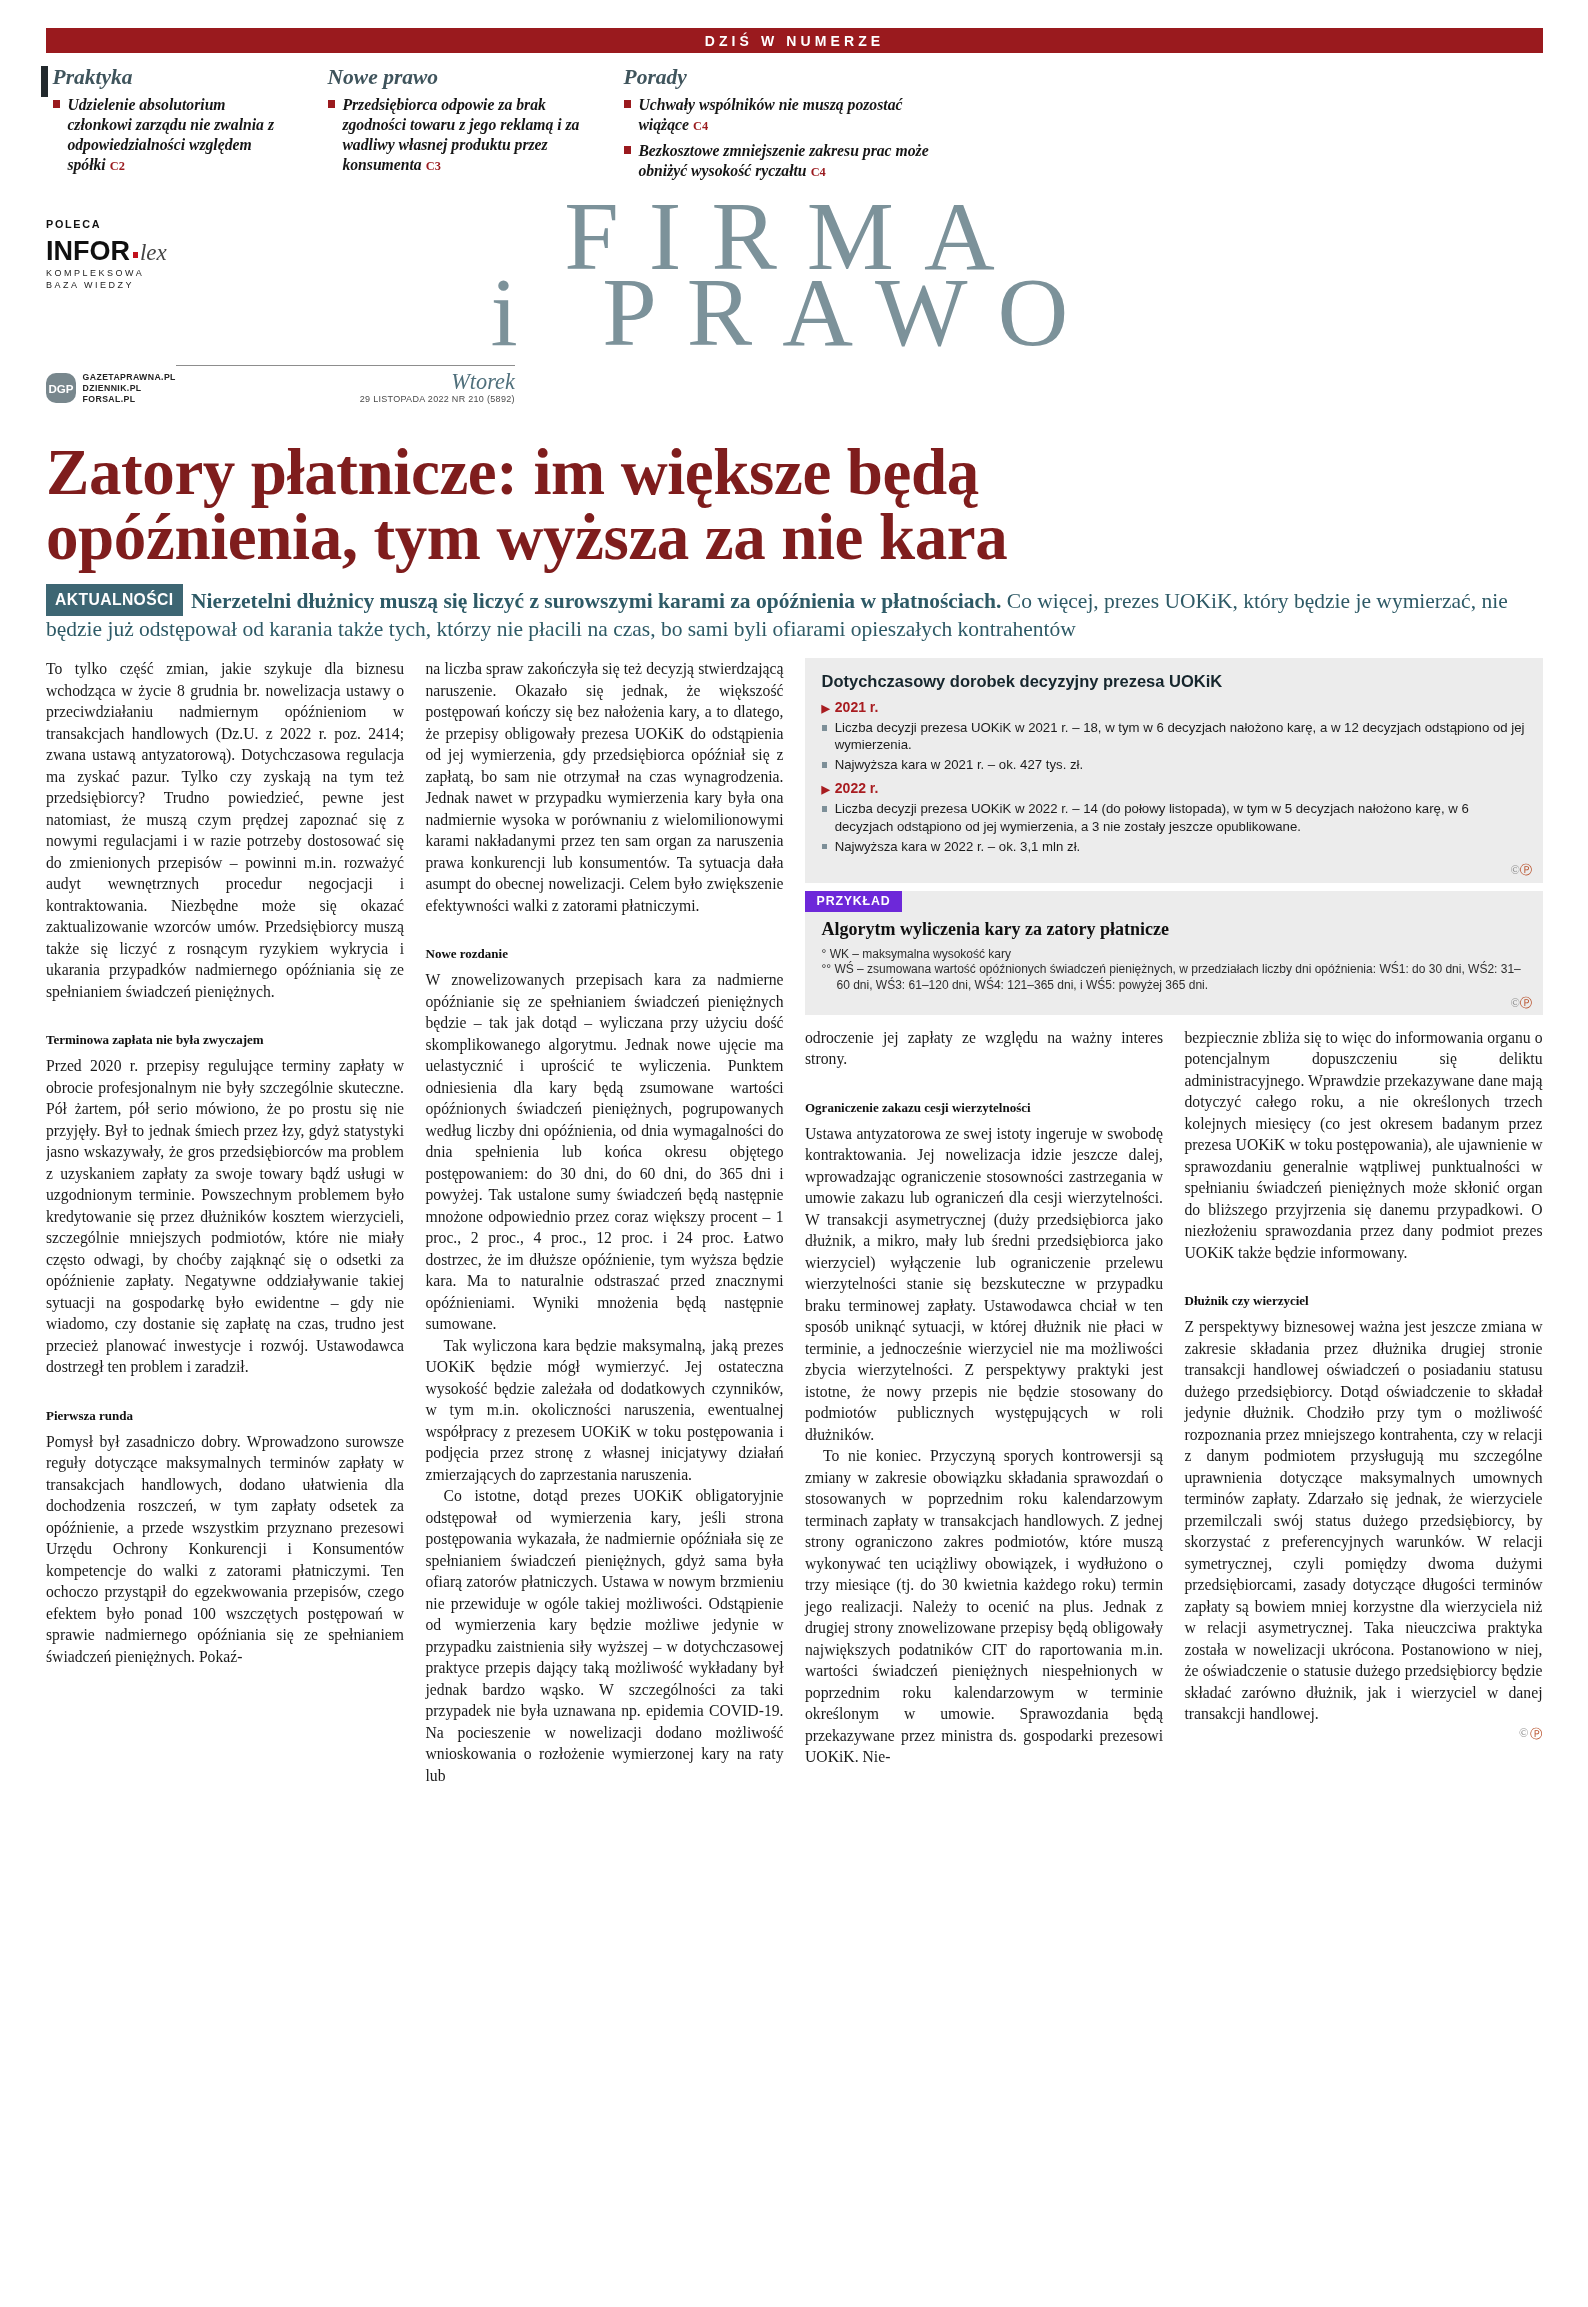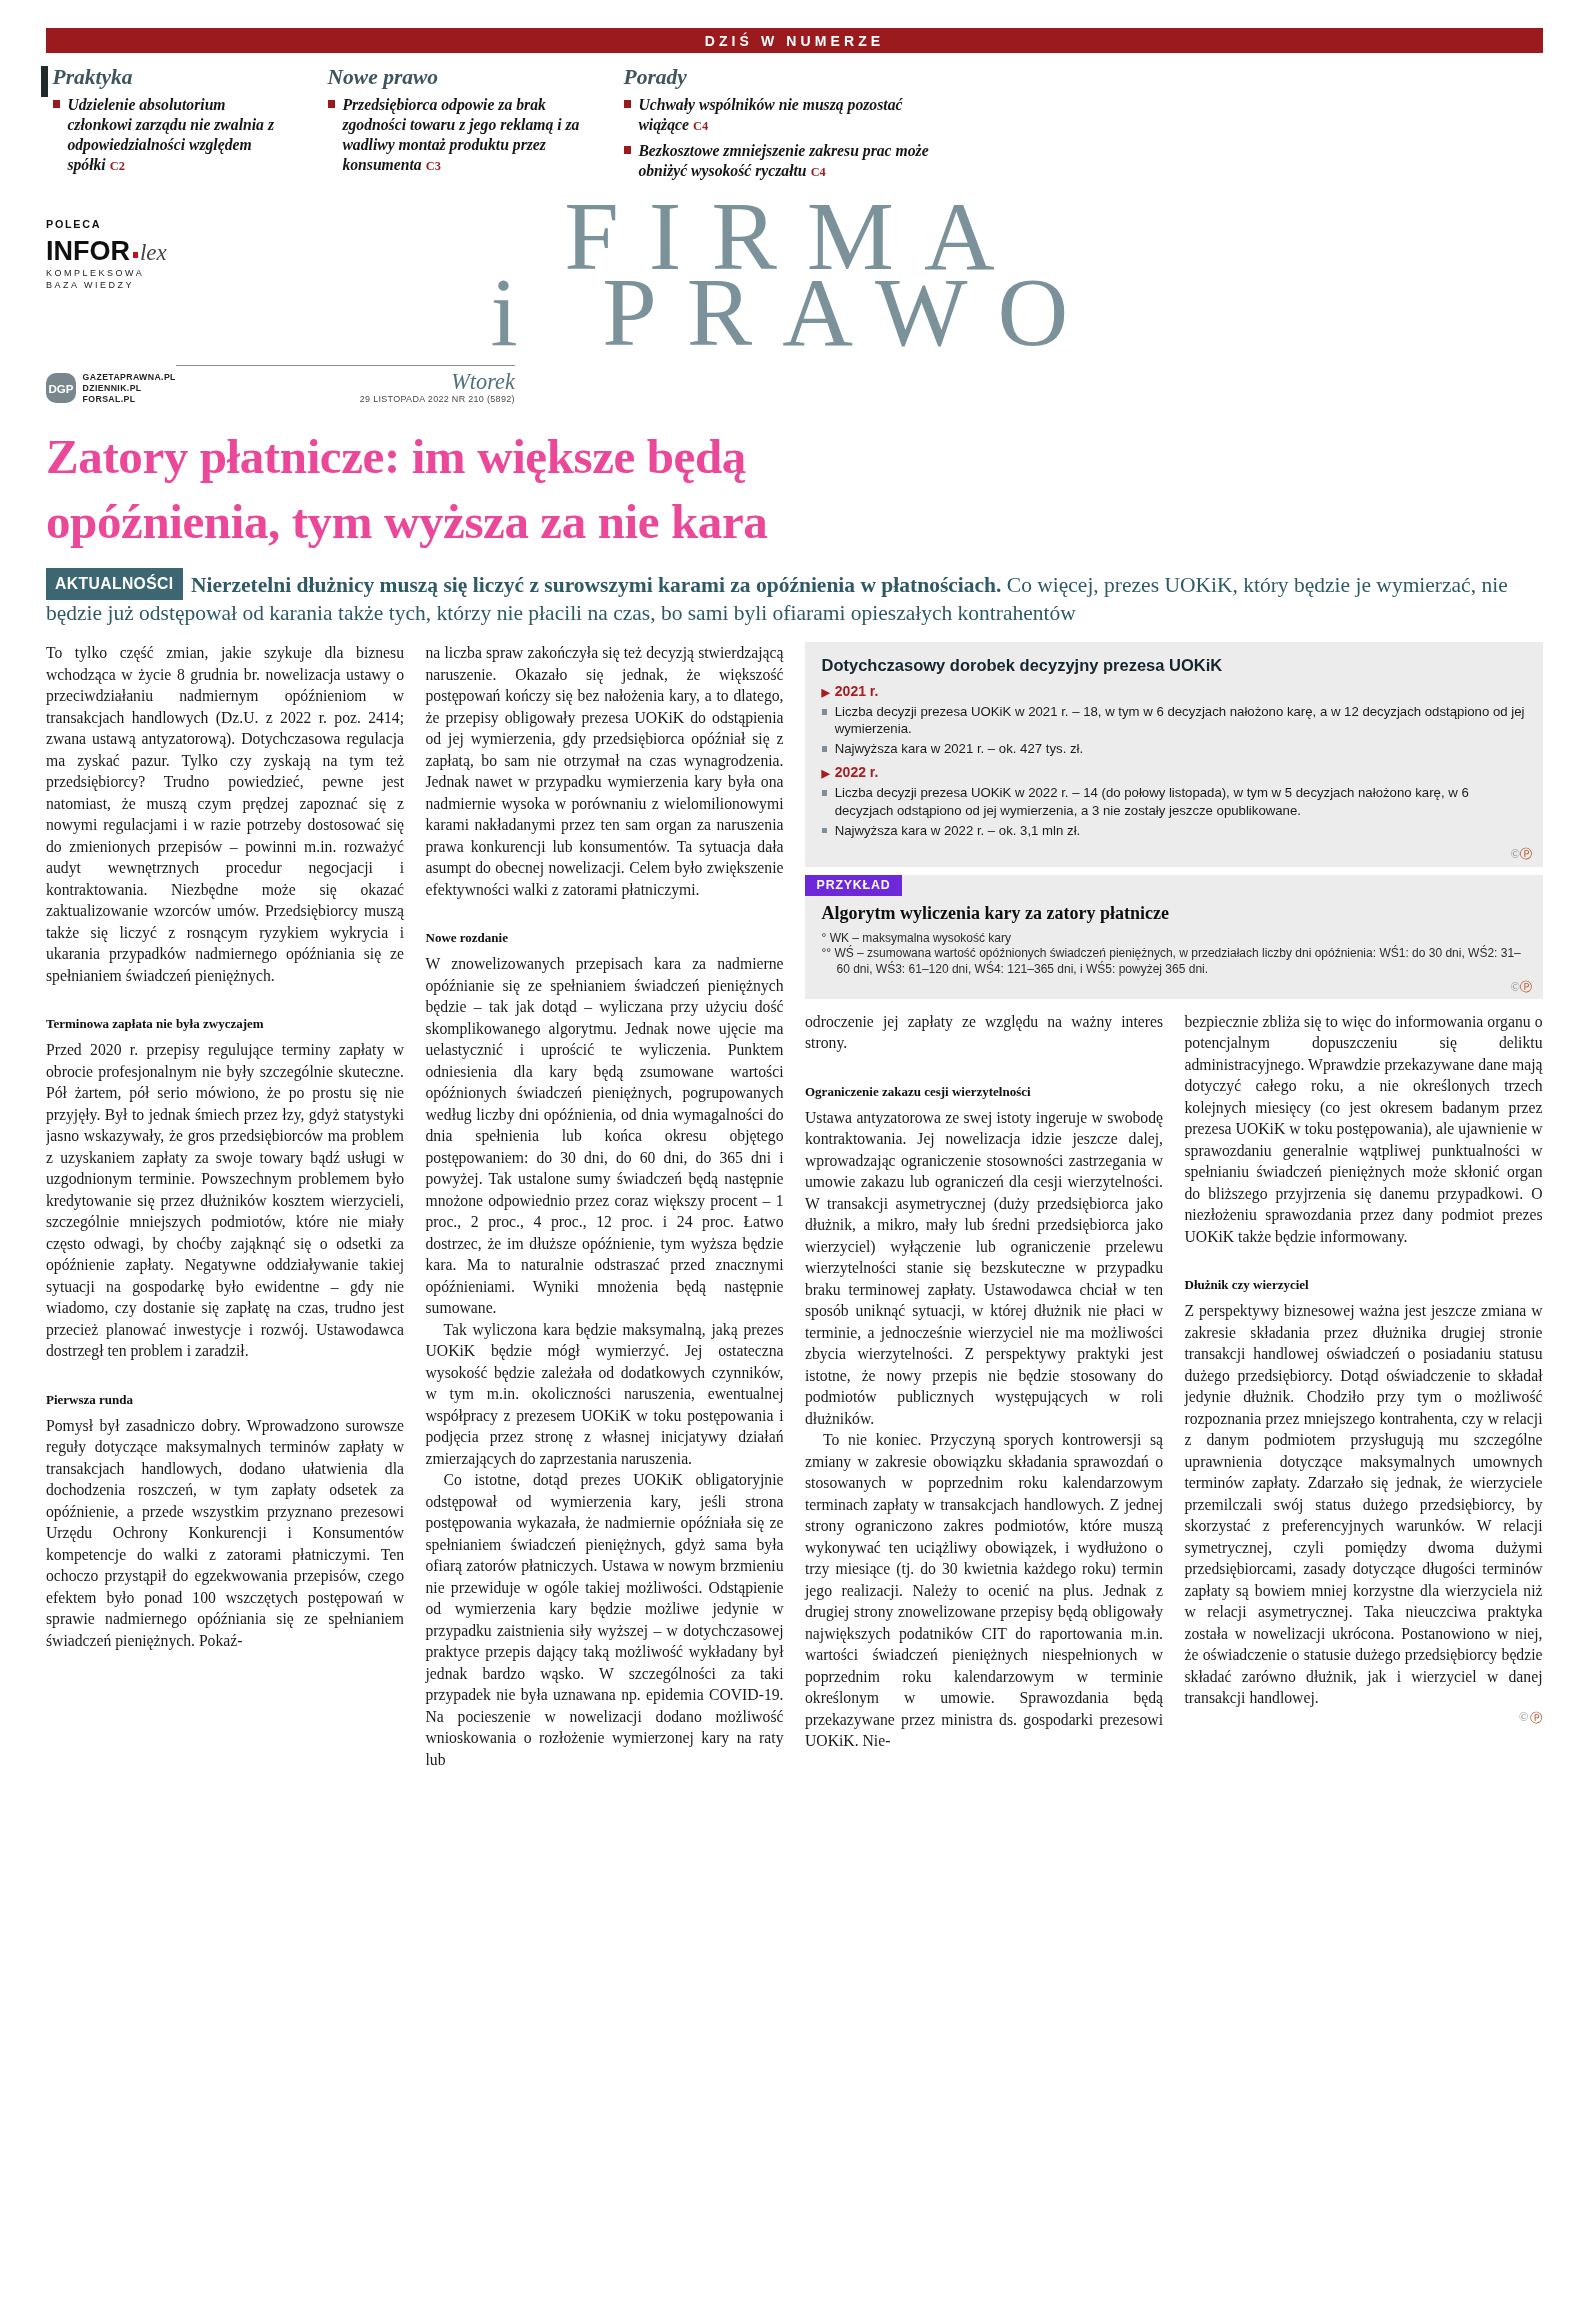--- a/index.html
+++ b/index.html
@@ -46,21 +46,21 @@
     width:30px; height:30px; background:#78878d; color:#fff; border-radius:10px;
     font-family:"Liberation Sans", sans-serif; font-weight:bold; font-size:11.6px;
     display:flex; align-items:center; justify-content:center;
   }
   .dgp-sites { font-family:"Liberation Sans", sans-serif; font-weight:bold; font-size:8.7px; line-height:10.8px; letter-spacing:0.4px; color:#222; }
   .subtitle { flex:1; text-align:center; padding-top:10px; font-size:19px; letter-spacing:9px; color:#252525; }
   .dateblock { width:339px; border-top:0.8px solid #8d8d8d; text-align:right; padding-top:2.5px; }
   .weekday { font-style:italic; font-size:22.3px; color:#50707c; line-height:25px; }
   .dateline { font-family:"Liberation Sans", sans-serif; font-size:9px; color:#4a4a4a; letter-spacing:0.3px; }
   
-  .headline { margin-top:8px; font-weight:bold; font-size:49px; line-height:65px; letter-spacing:-0.4px; color:#ec4899; }
+  .headline { margin-top:24px; font-weight:bold; font-size:65px; line-height:65px; letter-spacing:-0.4px; color:#7f1d1d; }
   .lead { margin-top:13.2px; font-size:21.5px; line-height:27px; color:#2e5a66; }
   .lead-tag {
     display:inline-block; background:#3d6673; color:#fff;
     font-family:"Liberation Sans", sans-serif; font-weight:bold; font-size:15.7px;
     padding:2.5px 9px 3.3px; margin-right:8.3px; vertical-align:2.5px; letter-spacing:0.4px;
   }
   .lead-bold { font-weight:bold; color:#2e5a66; }
   
   .article { display:flex; gap:21.5px; margin-top:15px; height:1701px; overflow:hidden; }
   .col { flex:0 0 358px; width:358px; }
@@ -112,21 +112,21 @@
     <div class="toc-item">
       <span class="toc-bullet"></span>
       <span class="toc-text"><span>Udzielenie absolutorium członkowi zarządu nie zwalnia z odpowiedzialności względem spółki</span><span class="pageref">C2</span></span>
     </div>
   </div>
 
   <div class="toc-col2">
     <div class="toc-title">Nowe prawo</div>
     <div class="toc-item">
       <span class="toc-bullet"></span>
-      <span class="toc-text"><span>Przedsiębiorca odpowie za brak zgodności towaru z jego reklamą i za wadliwy montaż produktu przez konsumenta</span><span class="pageref">C3</span></span>
+      <span class="toc-text"><span>Przedsiębiorca odpowie za brak zgodności towaru z jego reklamą i za wadliwy własnej produktu przez konsumenta</span><span class="pageref">C3</span></span>
     </div>
   </div>
 
   <div class="toc-col3">
     <div class="toc-title">Porady</div>
     <div class="toc-item">
       <span class="toc-bullet"></span>
       <span class="toc-text"><span>Uchwały wspólników nie muszą pozostać wiążące</span><span class="pageref">C4</span></span>
     </div>
     <div class="toc-item">

